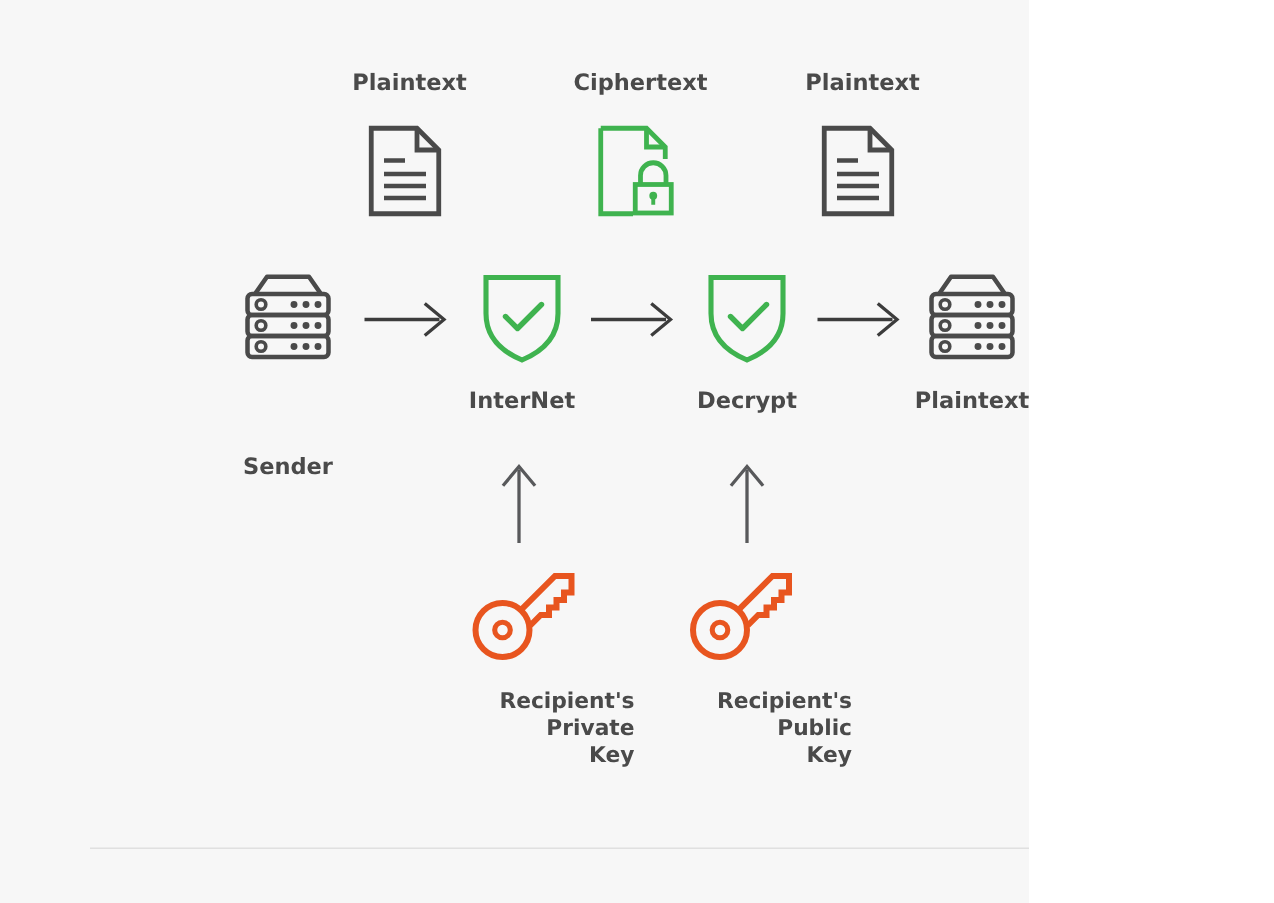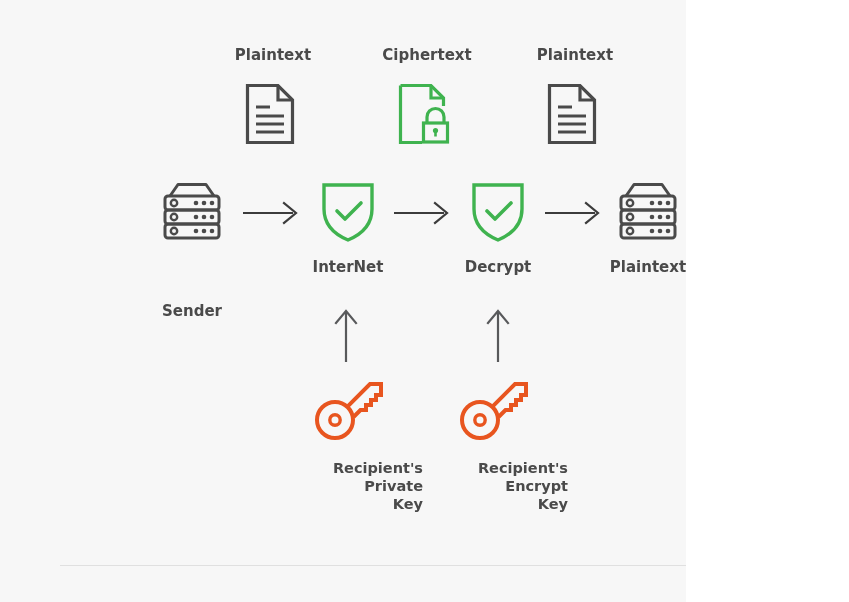--- a/index.html
+++ b/index.html
@@ -251,20 +251,20 @@
   </div>
 
   <div class="abs key-caption" style="left:273px; top:459px;">
     <span>Recipient's</span><br>
     <span>Private</span><br>
     <span>Key</span>
   </div>
 
   <div class="abs key-caption" style="left:418px; top:459px;">
     <span>Recipient's</span><br>
-    <span>Encrypt</span><br>
+    <span>Public</span><br>
     <span>Key</span>
   </div>
 
   <div class="abs footer-rule" style="left:60px; top:565px; width:729px;"></div>
 
 
 </div>
 
 </body></html>

